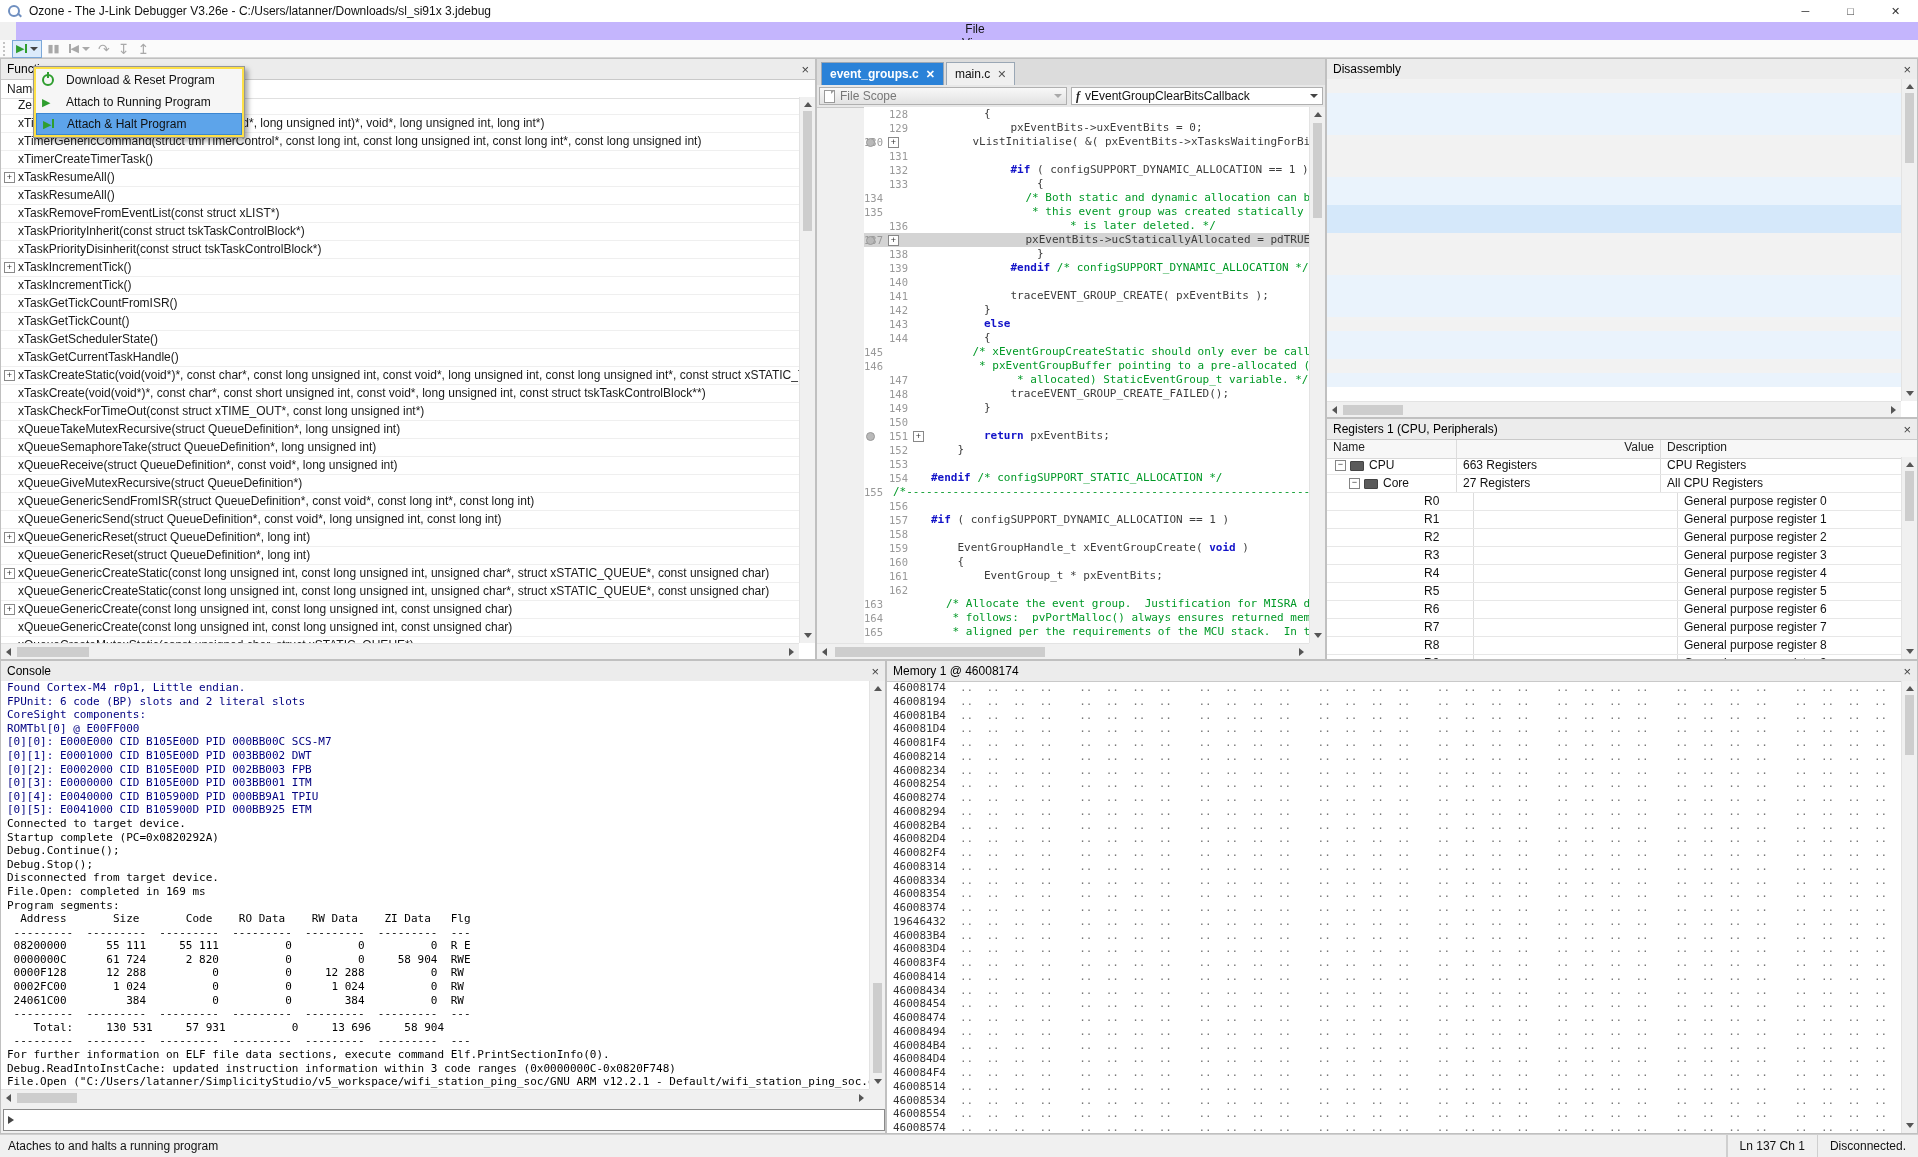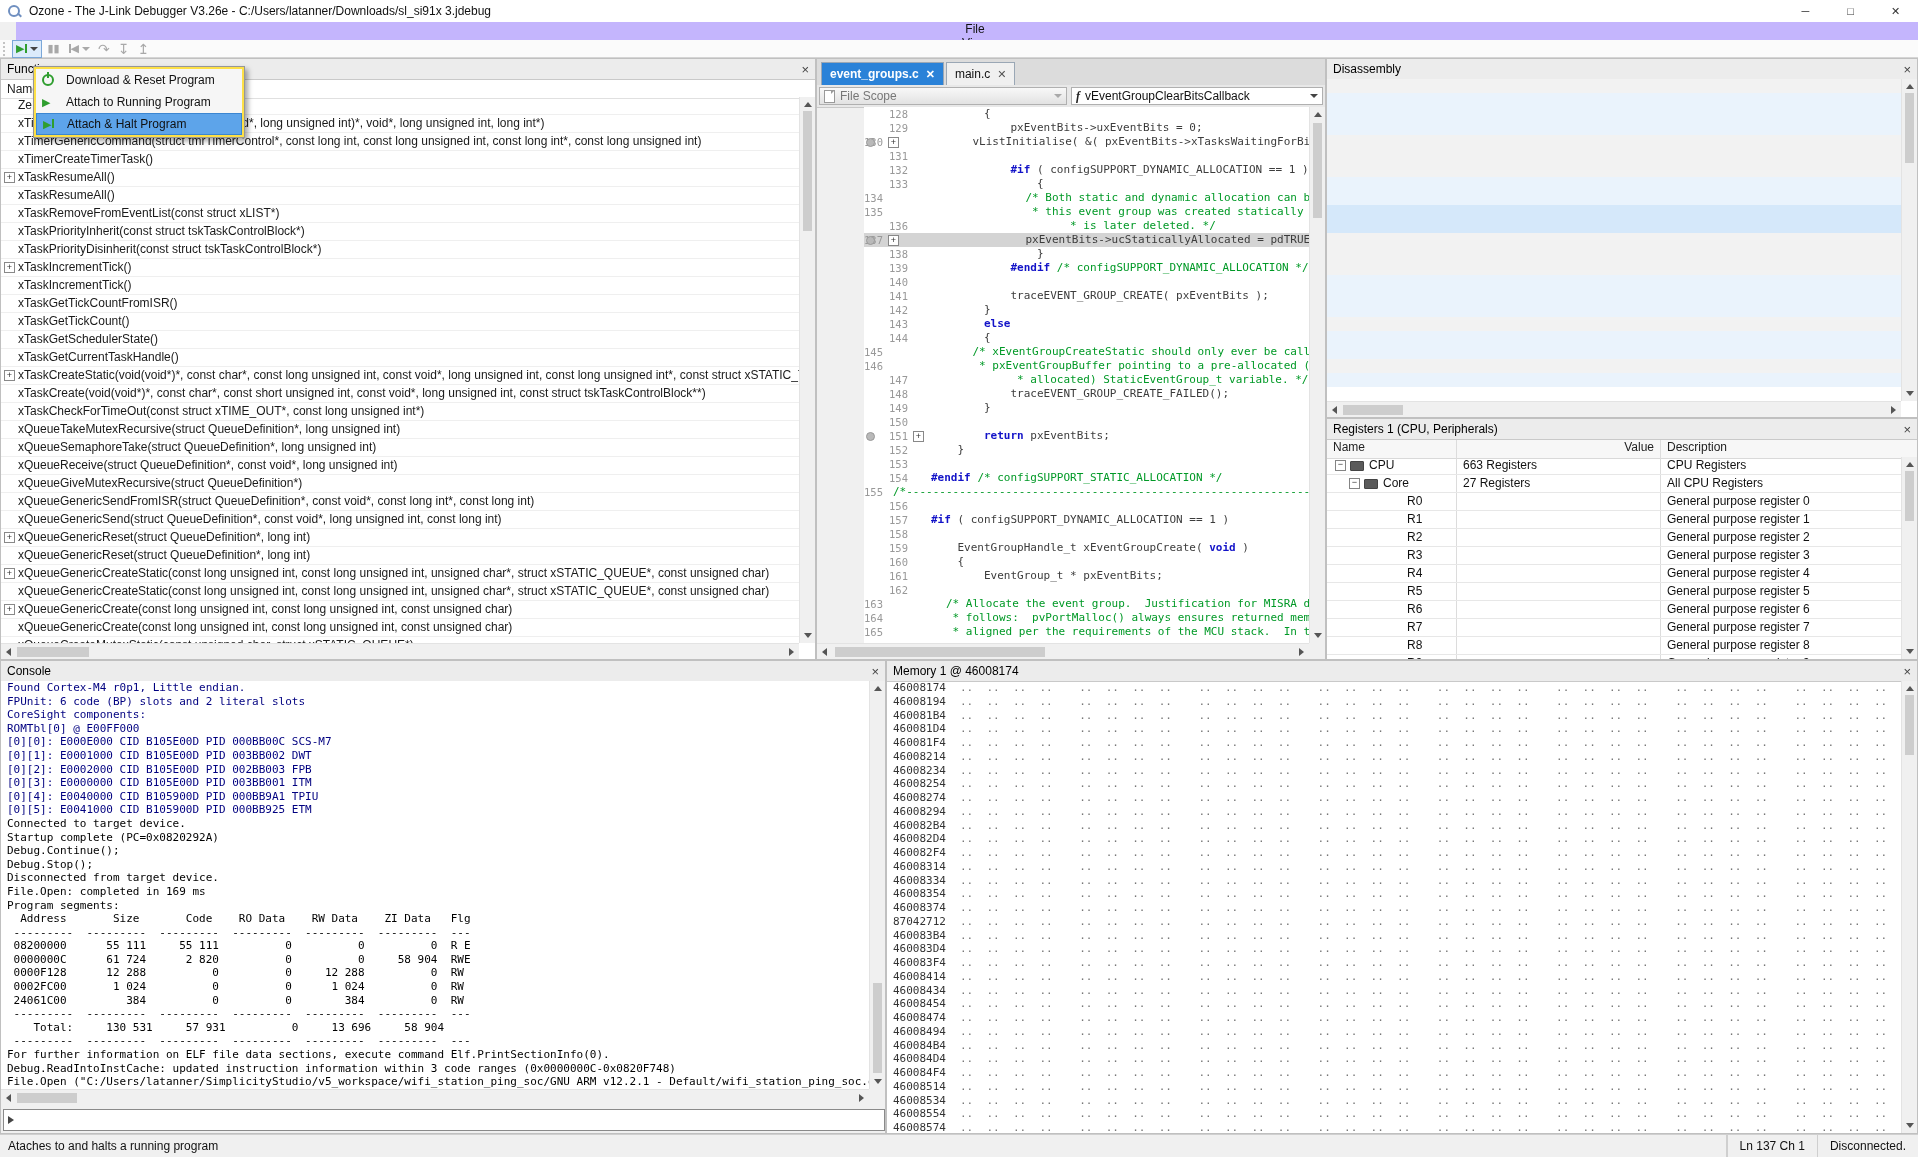--- a/index.html
+++ b/index.html
@@ -104,21 +104,21 @@
   .rc-desc{flex:1;padding-left:6px;}
   .reg-head .rc-val{text-align:right;}
   .reg-rows{position:absolute;left:0;top:38px;right:16px;bottom:0;overflow:hidden;}
   .reg-row{height:17px;line-height:17px;display:flex;border-bottom:1px solid #e7e7e7;}
   .reg-row .rc-name{display:flex;align-items:center;}
   .regbox{width:9px;height:9px;border:1px solid #848484;background:#fff;font-size:9px;line-height:7px;
           text-align:center;color:#333;margin-right:4px;flex:none;}
   .chip{width:12px;height:8px;background:#5a5a5a;border-radius:1px;margin-right:5px;flex:none;border:1px solid #444;}
   .reg-row.lvl0 .rc-name{padding-left:8px;}
   .reg-row.lvl1 .rc-name{padding-left:22px;}
-  .reg-row.lvl2 .rc-name{padding-left:46px;}
+  .reg-row.lvl2 .rc-name{padding-left:46px;margin-left:17px;}
 
   
   #console{left:0;top:660px;width:886px;height:474px;background:#f0f0f0;}
   .cons-out{position:absolute;left:0;top:20px;width:868px;height:408px;background:#fff;overflow:hidden;
             font-family:"DejaVu Sans Mono","Liberation Mono",monospace;font-size:11px;}
   .cons-line{height:13.6px;line-height:13.6px;white-space:pre;color:#000;padding-left:6px;}
   .cons-line.blue{color:#000080;}
   .cmdrow{position:absolute;left:2px;top:448px;width:882px;height:22px;border:1px solid #8a8a8a;background:#fff;
           box-sizing:border-box;display:flex;align-items:center;padding-left:4px;}
   .prompt{width:0;height:0;border-top:4px solid transparent;border-bottom:4px solid transparent;border-left:6px solid #444;}
@@ -1047,21 +1047,21 @@
         <div class="mem-row"><span>460082F4</span><span class="mem-dots">..  ..  ..  ..    ..  ..  ..  ..    ..  ..  ..  ..    ..  ..  ..  ..    ..  ..  ..  ..    ..  ..  ..  ..    ..  ..  ..  ..    ..  ..  ..  ..</span></div>
 
         <div class="mem-row"><span>46008314</span><span class="mem-dots">..  ..  ..  ..    ..  ..  ..  ..    ..  ..  ..  ..    ..  ..  ..  ..    ..  ..  ..  ..    ..  ..  ..  ..    ..  ..  ..  ..    ..  ..  ..  ..</span></div>
 
         <div class="mem-row"><span>46008334</span><span class="mem-dots">..  ..  ..  ..    ..  ..  ..  ..    ..  ..  ..  ..    ..  ..  ..  ..    ..  ..  ..  ..    ..  ..  ..  ..    ..  ..  ..  ..    ..  ..  ..  ..</span></div>
 
         <div class="mem-row"><span>46008354</span><span class="mem-dots">..  ..  ..  ..    ..  ..  ..  ..    ..  ..  ..  ..    ..  ..  ..  ..    ..  ..  ..  ..    ..  ..  ..  ..    ..  ..  ..  ..    ..  ..  ..  ..</span></div>
 
         <div class="mem-row"><span>46008374</span><span class="mem-dots">..  ..  ..  ..    ..  ..  ..  ..    ..  ..  ..  ..    ..  ..  ..  ..    ..  ..  ..  ..    ..  ..  ..  ..    ..  ..  ..  ..    ..  ..  ..  ..</span></div>
 
-        <div class="mem-row"><span>87042712</span><span class="mem-dots">..  ..  ..  ..    ..  ..  ..  ..    ..  ..  ..  ..    ..  ..  ..  ..    ..  ..  ..  ..    ..  ..  ..  ..    ..  ..  ..  ..    ..  ..  ..  ..</span></div>
+        <div class="mem-row"><span>19646432</span><span class="mem-dots">..  ..  ..  ..    ..  ..  ..  ..    ..  ..  ..  ..    ..  ..  ..  ..    ..  ..  ..  ..    ..  ..  ..  ..    ..  ..  ..  ..    ..  ..  ..  ..</span></div>
 
         <div class="mem-row"><span>460083B4</span><span class="mem-dots">..  ..  ..  ..    ..  ..  ..  ..    ..  ..  ..  ..    ..  ..  ..  ..    ..  ..  ..  ..    ..  ..  ..  ..    ..  ..  ..  ..    ..  ..  ..  ..</span></div>
 
         <div class="mem-row"><span>460083D4</span><span class="mem-dots">..  ..  ..  ..    ..  ..  ..  ..    ..  ..  ..  ..    ..  ..  ..  ..    ..  ..  ..  ..    ..  ..  ..  ..    ..  ..  ..  ..    ..  ..  ..  ..</span></div>
 
         <div class="mem-row"><span>460083F4</span><span class="mem-dots">..  ..  ..  ..    ..  ..  ..  ..    ..  ..  ..  ..    ..  ..  ..  ..    ..  ..  ..  ..    ..  ..  ..  ..    ..  ..  ..  ..    ..  ..  ..  ..</span></div>
 
         <div class="mem-row"><span>46008414</span><span class="mem-dots">..  ..  ..  ..    ..  ..  ..  ..    ..  ..  ..  ..    ..  ..  ..  ..    ..  ..  ..  ..    ..  ..  ..  ..    ..  ..  ..  ..    ..  ..  ..  ..</span></div>
 
         <div class="mem-row"><span>46008434</span><span class="mem-dots">..  ..  ..  ..    ..  ..  ..  ..    ..  ..  ..  ..    ..  ..  ..  ..    ..  ..  ..  ..    ..  ..  ..  ..    ..  ..  ..  ..    ..  ..  ..  ..</span></div>

